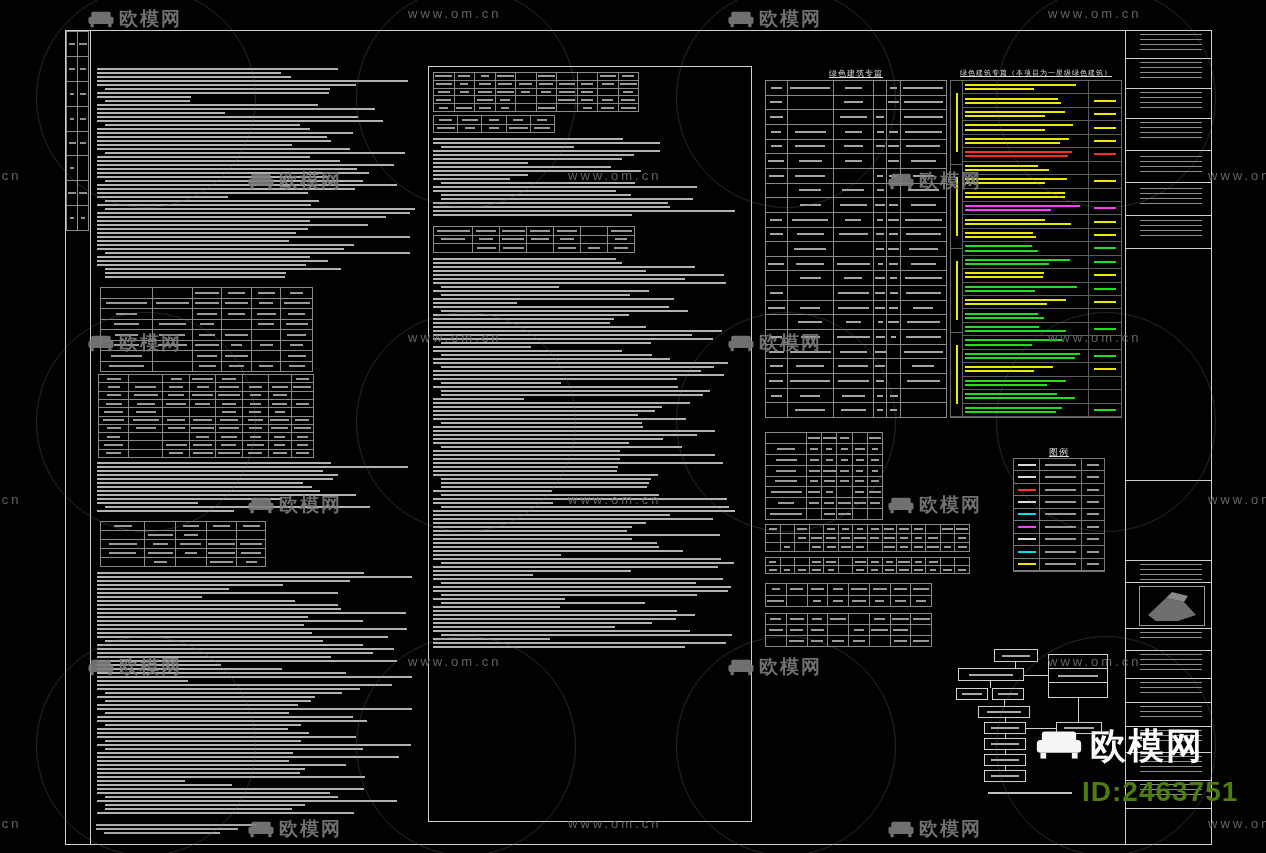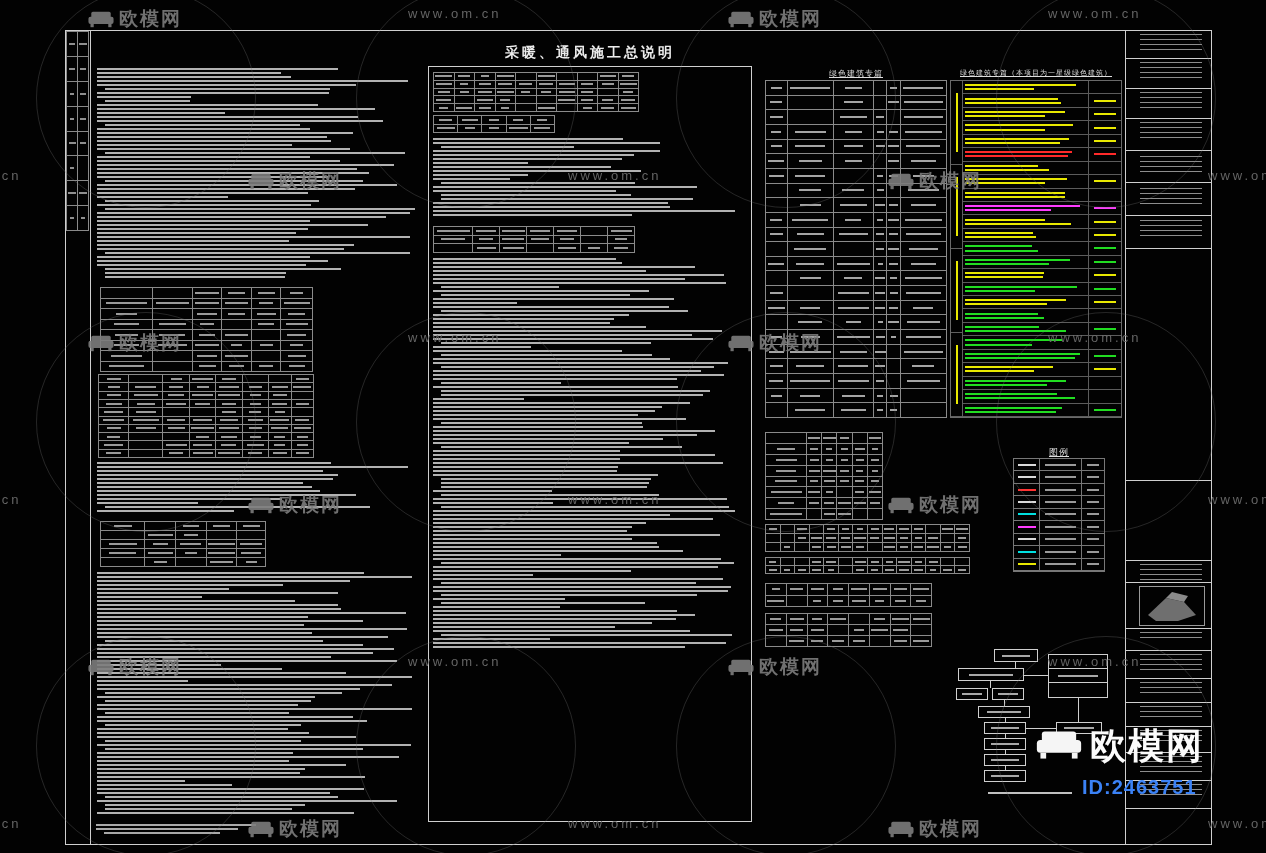--- a/index.html
+++ b/index.html
@@ -42,21 +42,21 @@
   
   .stripesV{background-image:repeating-linear-gradient(to bottom,#8d8d8d 0 1px,transparent 1px 5px)}
   
   #wm-layer{position:absolute;inset:0;z-index:6;pointer-events:none}
   .wm-item{position:absolute;display:flex;align-items:center;gap:5px;opacity:.9;white-space:nowrap}
   .wm-brand{color:#7c7c7c;font-size:19px;font-weight:bold;letter-spacing:2px}
   .wm-url{color:#6f6f6f;font-size:13px;letter-spacing:3px}
   .wm-ring{position:absolute;width:220px;height:220px;border:1px solid rgba(115,115,115,.32);border-radius:50%}
   .brand-row{display:flex;align-items:center;gap:8px;z-index:8}
   .brand-name{font-size:36px;font-weight:bold;letter-spacing:2px;color:#fbfbfb}
-  .brand-id{font-size:20px;color:#3b82f6;letter-spacing:1px;z-index:8;font-weight:bold}
+  .brand-id{font-size:28px;color:#4d7c0f;letter-spacing:1px;z-index:8;font-weight:bold}
 </style>
 </head>
 <body>
 
 <div id="canvas">
   <div id="sheet" class="abs" style="left:0;top:0;width:1266px;height:853px">
 
     <div class="abs frame" style="left:65px;top:30px;width:1147px;height:815px"></div>
     <div class="abs vline" style="left:90px;top:30px;height:815px"></div>
     <div class="abs vline" style="left:1125px;top:30px;height:815px"></div>
@@ -102,21 +102,20 @@
           <div class="gs" style="width: 77.2%; background: rgb(143, 143, 143);"></div>
         </div>
         <div class="gcell">
           <div class="gs" style="width: 48.8%; background: rgb(143, 143, 143);"></div>
         </div>
         <div class="gcell">
           <div class="gs" style="width: 46%; background: rgb(143, 143, 143);"></div>
         </div>
       </div>
 
-    <div class="abs cad-title" style="left:430px;top:44px;width:320px">采暖、通风施工总说明</div>
 
     <div class="abs lines-box" style="left:97px;top:68px;width:326px;height:218px">
         <div class="tl" style="width: 73.816%; background: rgb(178, 178, 178);"></div>
         <div class="tl" style="width: 56.344%; background: rgb(178, 178, 178);"></div>
         <div class="tl" style="width: 59.368%; background: rgb(178, 178, 178);"></div>
         <div class="tl" style="width: 95.32%; background: rgb(178, 178, 178);"></div>
         <div class="tl" style="width: 79.528%; background: rgb(178, 178, 178);"></div>
         <div class="tl" style="width: 69.112%; margin-left: 8px; background: rgb(178, 178, 178);"></div>
         <div class="tl" style="width: 71.128%; background: rgb(178, 178, 178);"></div>
         <div class="tl" style="width: 28.8324%; background: rgb(178, 178, 178);"></div>

